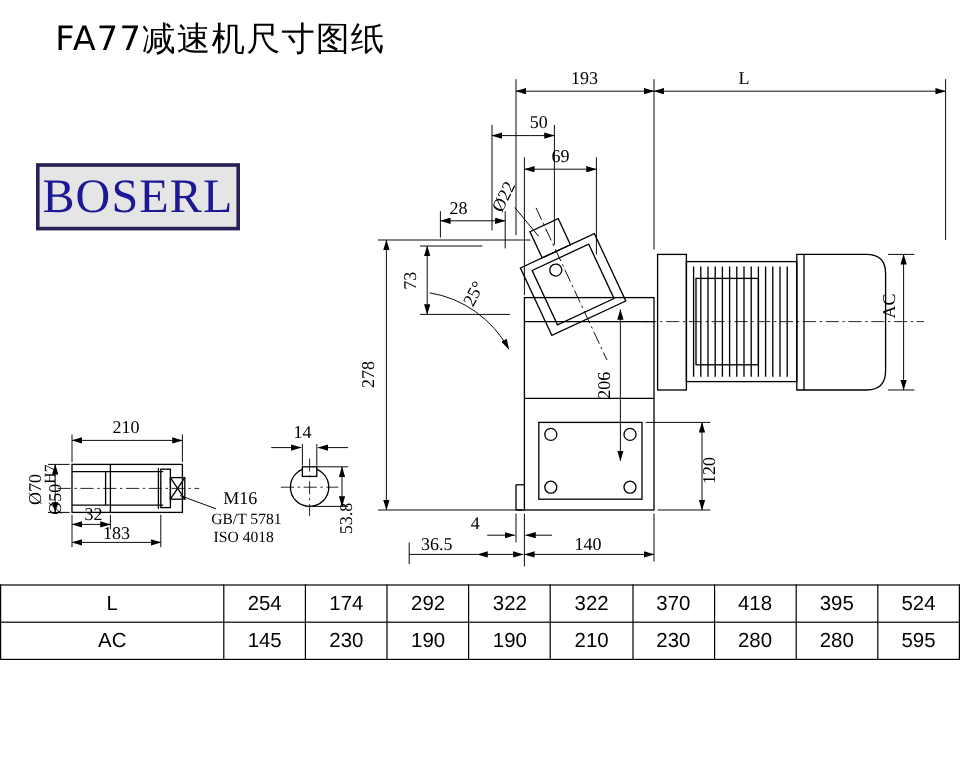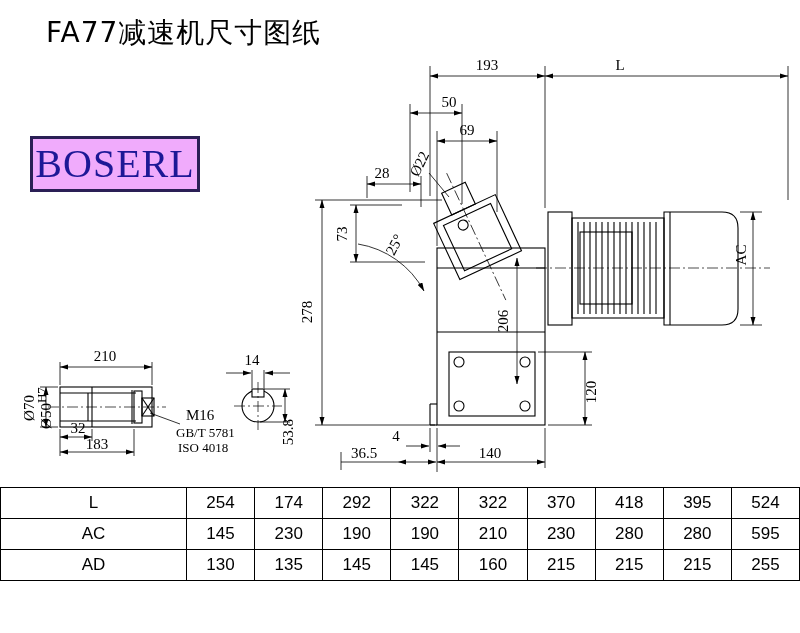--- a/index.html
+++ b/index.html
@@ -12,21 +12,21 @@
   }
   .title {
     position: absolute; left: 46px; top: 14px;
     font-family: "DejaVu Sans", sans-serif;
     font-weight: normal; font-size: 28px; color: #000; letter-spacing: 1px;
     white-space: nowrap;
   }
   .logo {
     position: absolute; left: 30px; top: 136px;
     width: 170px; height: 56px;
-    border: 3px solid #2a1f55; background: #f0abfc;
+    border: 3px solid #2a1f55; background: #e5e5e5;
     display: flex; align-items: center; justify-content: center;
   }
   .logo span {
     font-family: "Liberation Serif", serif;
     font-size: 40px; color: #1d1896; letter-spacing: 1px; line-height: 1;
   }
   svg.drawing { position: absolute; left: 0; top: 0; }
   .ln  { stroke: #000; stroke-width: 1.1; fill: none; }
   .lnf { stroke: #000; stroke-width: 1.1; fill: #fff; }
   .cl  { stroke: #000; stroke-width: 0.7; fill: none; stroke-dasharray: 11 3 2 3; }
@@ -257,26 +257,14 @@
       <td>145</td>
       <td>230</td>
       <td>190</td>
       <td>190</td>
       <td>210</td>
       <td>230</td>
       <td>280</td>
       <td>280</td>
       <td>595</td>
     </tr>
-    <tr class="row">
-      <td>AD</td>
-      <td>130</td>
-      <td>135</td>
-      <td>145</td>
-      <td>145</td>
-      <td>160</td>
-      <td>215</td>
-      <td>215</td>
-      <td>215</td>
-      <td>255</td>
-    </tr>
   </tbody>
 </table>
 
 </body></html>

